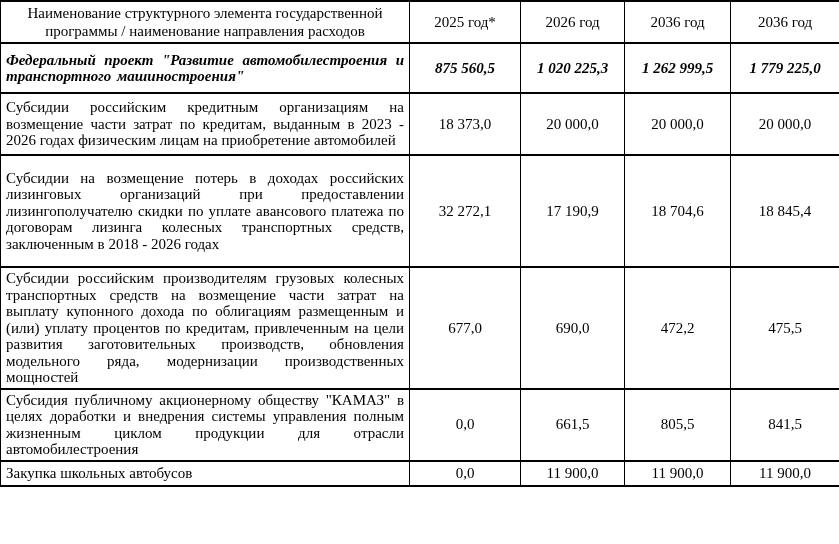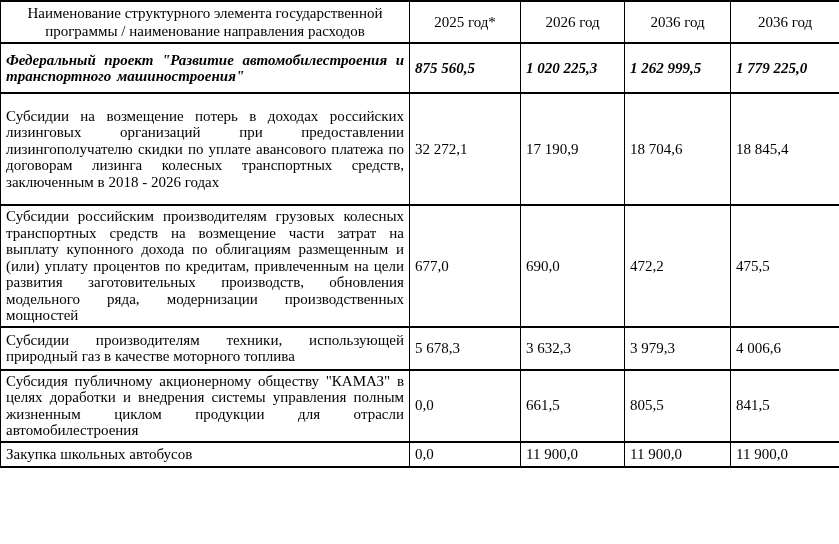--- a/index.html
+++ b/index.html
@@ -38,20 +38,21 @@
   }
   td.label {
     text-align: justify;
     text-align-last: left;
   }
   th.label-head {
     text-align: center;
     padding: 2px 24px;
   }
   td.num {
+    text-align: center;
     white-space: nowrap;
   }
   tr.emph td {
     font-weight: bold;
     font-style: italic;
   }
   tr.emph td.label {
     word-spacing: 2px;
   }
 </style>
@@ -76,40 +77,40 @@
     </tr>
   </thead>
   <tbody>
     <tr class="emph" style="height:50px">
       <td class="label">Федеральный проект "Развитие автомобилестроения и транспортного машиностроения"</td>
       <td class="num">875 560,5</td>
       <td class="num">1 020 225,3</td>
       <td class="num">1 262 999,5</td>
       <td class="num">1 779 225,0</td>
     </tr>
+    <tr style="height:62px">
+      <td class="label">Субсидии российским кредитным организациям на возмещение части затрат по кредитам, выданным в 2023 - 2026 годах физическим лицам на приобретение автомобилей</td>
+      <td class="num">18 373,0</td>
+      <td class="num">20 000,0</td>
+      <td class="num">20 000,0</td>
+      <td class="num">20 000,0</td>
+    </tr>
     <tr style="height:112px">
       <td class="label">Субсидии на возмещение потерь в доходах российских лизинговых организаций при предоставлении лизингополучателю скидки по уплате авансового платежа по договорам лизинга колесных транспортных средств, заключенным в 2018 - 2026 годах</td>
       <td class="num">32 272,1</td>
       <td class="num">17 190,9</td>
       <td class="num">18 704,6</td>
       <td class="num">18 845,4</td>
     </tr>
     <tr style="height:102px">
       <td class="label">Субсидии российским производителям грузовых колесных транспортных средств на возмещение части затрат на выплату купонного дохода по облигациям размещенным и (или) уплату процентов по кредитам, привлеченным на цели развития заготовительных производств, обновления модельного ряда, модернизации производственных мощностей</td>
       <td class="num">677,0</td>
       <td class="num">690,0</td>
       <td class="num">472,2</td>
       <td class="num">475,5</td>
-    </tr>
-    <tr style="height:43px">
-      <td class="label">Субсидии производителям техники, использующей природный газ в качестве моторного топлива</td>
-      <td class="num">5 678,3</td>
-      <td class="num">3 632,3</td>
-      <td class="num">3 979,3</td>
-      <td class="num">4 006,6</td>
     </tr>
     <tr style="height:49px">
       <td class="label">Субсидия публичному акционерному обществу "КАМАЗ" в целях доработки и внедрения системы управления полным жизненным циклом продукции для отрасли автомобилестроения</td>
       <td class="num">0,0</td>
       <td class="num">661,5</td>
       <td class="num">805,5</td>
       <td class="num">841,5</td>
     </tr>
     <tr style="height:25px">
       <td class="label">Закупка школьных автобусов</td>

